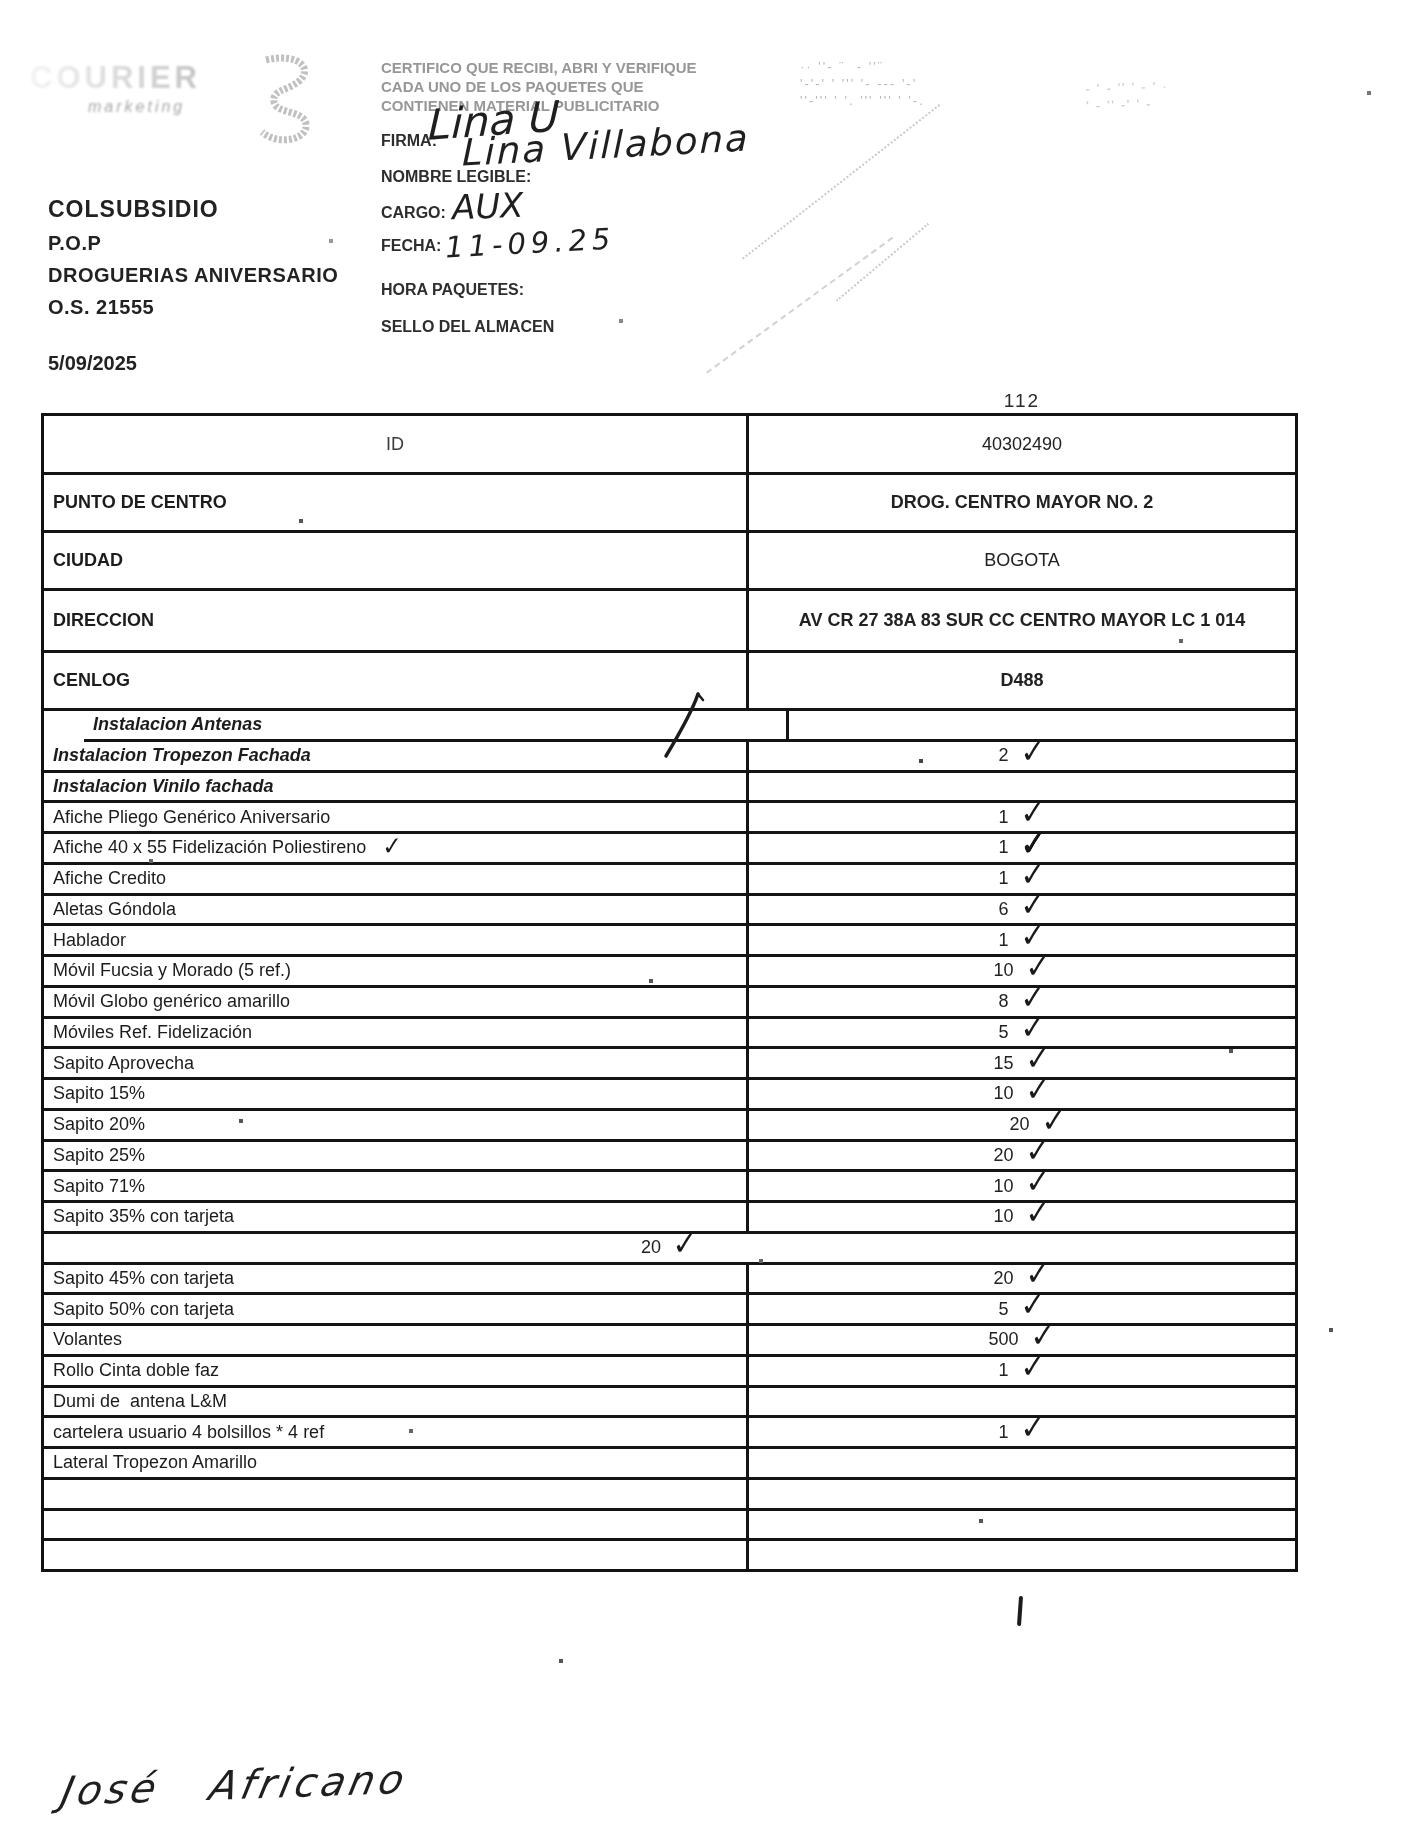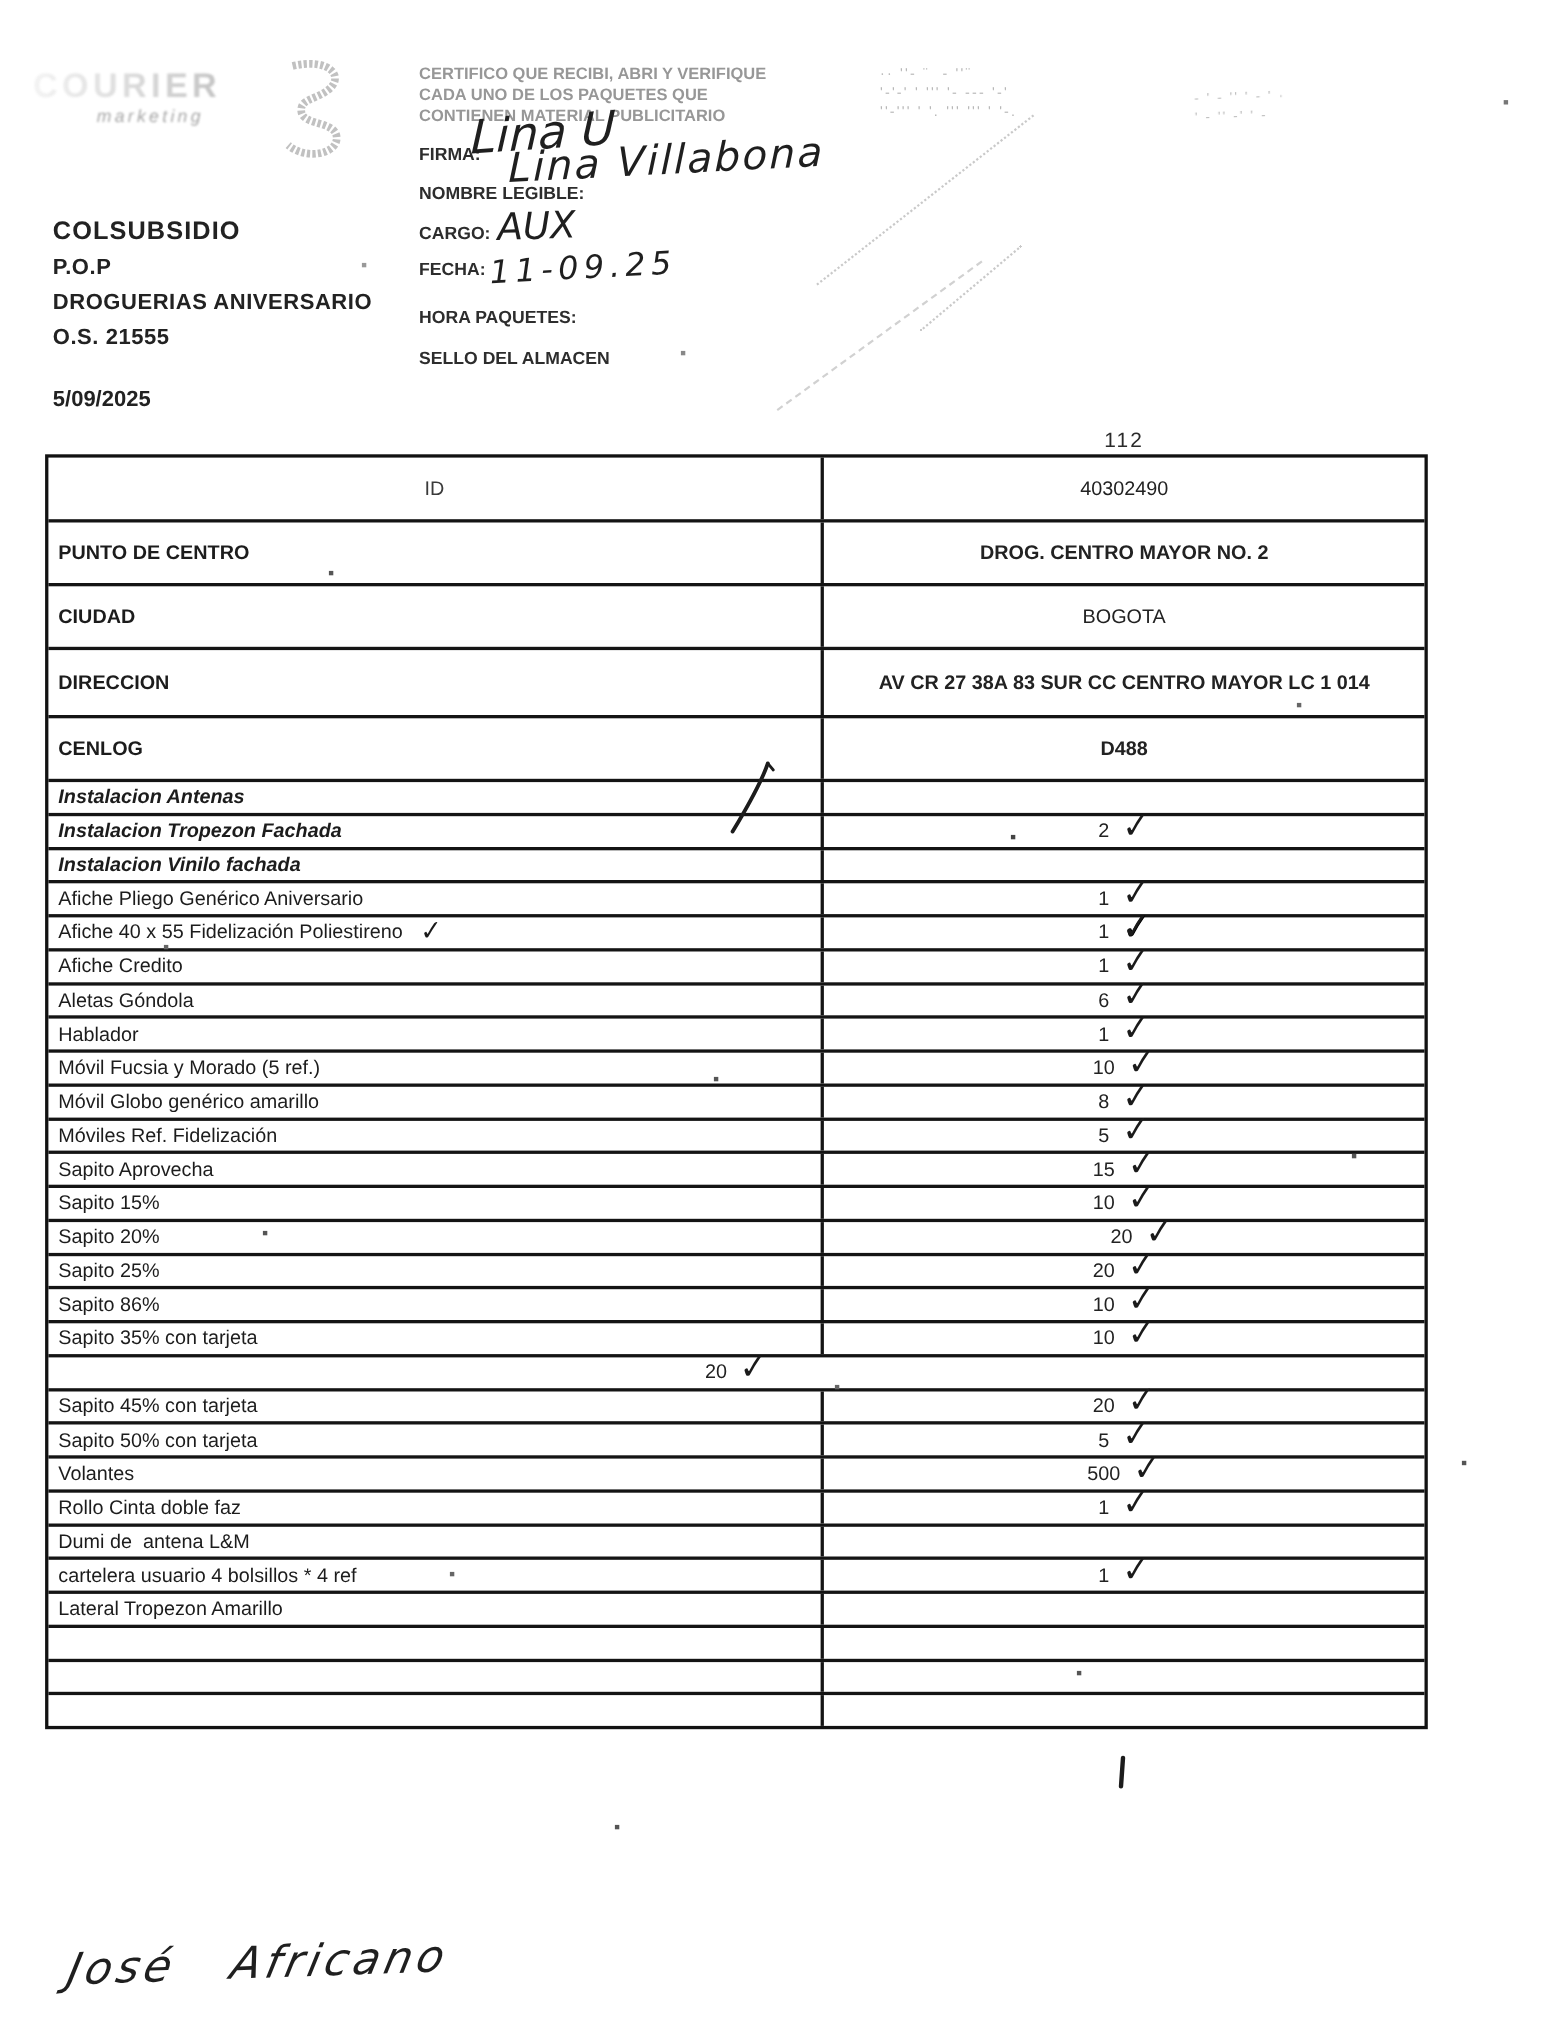--- a/index.html
+++ b/index.html
@@ -155,21 +155,21 @@
           <span>DIRECCION</span>
         </div>
         <div class="cell-v bv">AV CR 27 38A 83 SUR CC CENTRO MAYOR LC 1 014</div>
       </div>
       <div class="t-row info" style="height: 58px; flex: 0 0 auto;">
         <div class="cell-l">
           <span>CENLOG</span>
         </div>
         <div class="cell-v bv">D488</div>
       </div>
-      <div class="t-row item it-italic" style="flex: 1 1 0px;">
+      <div class="t-row item it-italic" style="flex: 1 1 0px; margin-left: 40px;">
         <div class="cell-l">
           <span style="white-space: pre-wrap;">Instalacion Antenas</span>
         </div>
         <div class="cell-v"></div>
       </div>
       <div class="t-row item it-italic" style="flex: 1 1 0px;">
         <div class="cell-l">
           <span style="white-space: pre-wrap;">Instalacion Tropezon Fachada</span>
         </div>
         <div class="cell-v">
@@ -287,21 +287,21 @@
         <div class="cell-l">
           <span style="white-space: pre-wrap;">Sapito 25%</span>
         </div>
         <div class="cell-v">
           <div class="qty">20</div>
           <div class="check">✓</div>
         </div>
       </div>
       <div class="t-row item" style="flex: 1 1 0px;">
         <div class="cell-l">
-          <span style="white-space: pre-wrap;">Sapito 86%</span>
+          <span style="white-space: pre-wrap;">Sapito 71%</span>
         </div>
         <div class="cell-v">
           <div class="qty">10</div>
           <div class="check">✓</div>
         </div>
       </div>
       <div class="t-row item" style="flex: 1 1 0px;">
         <div class="cell-l">
           <span style="white-space: pre-wrap;">Sapito 35% con tarjeta</span>
         </div>

